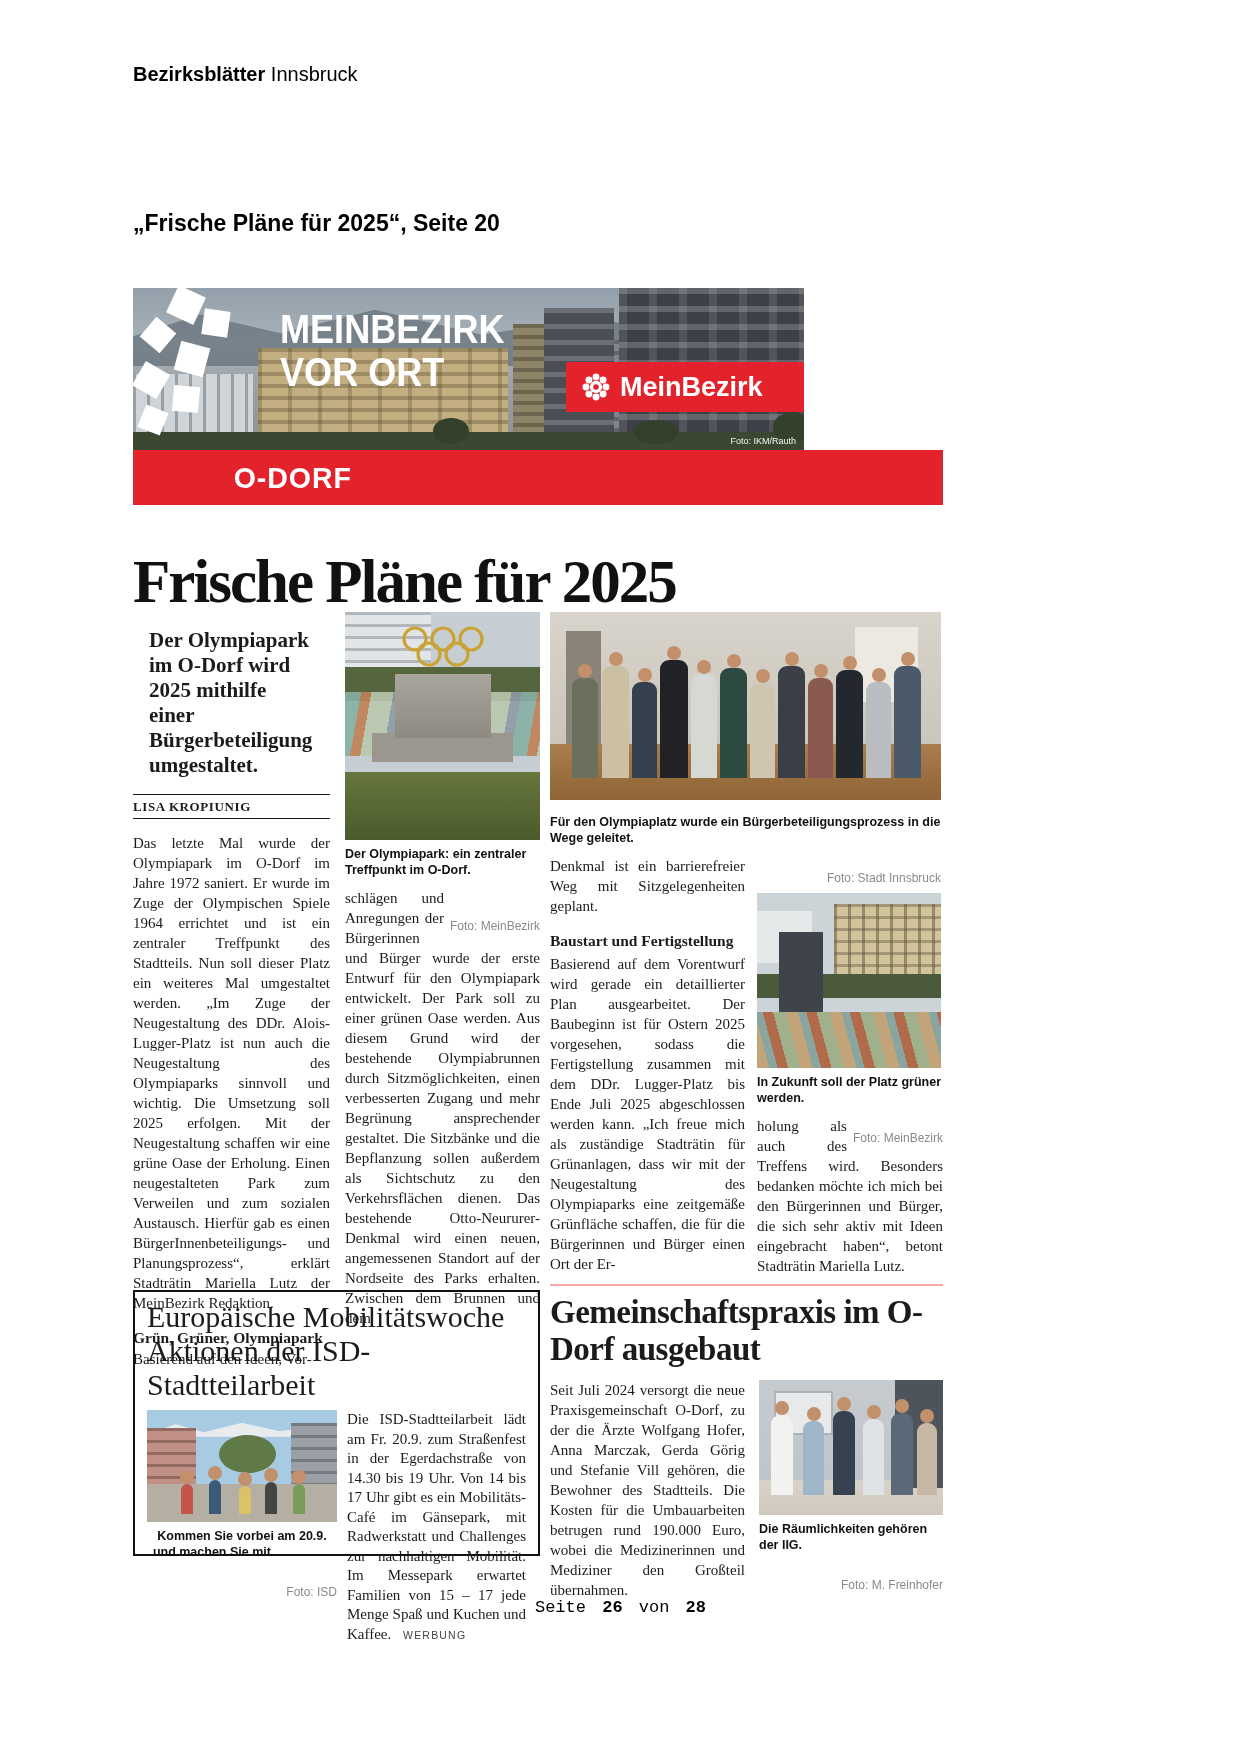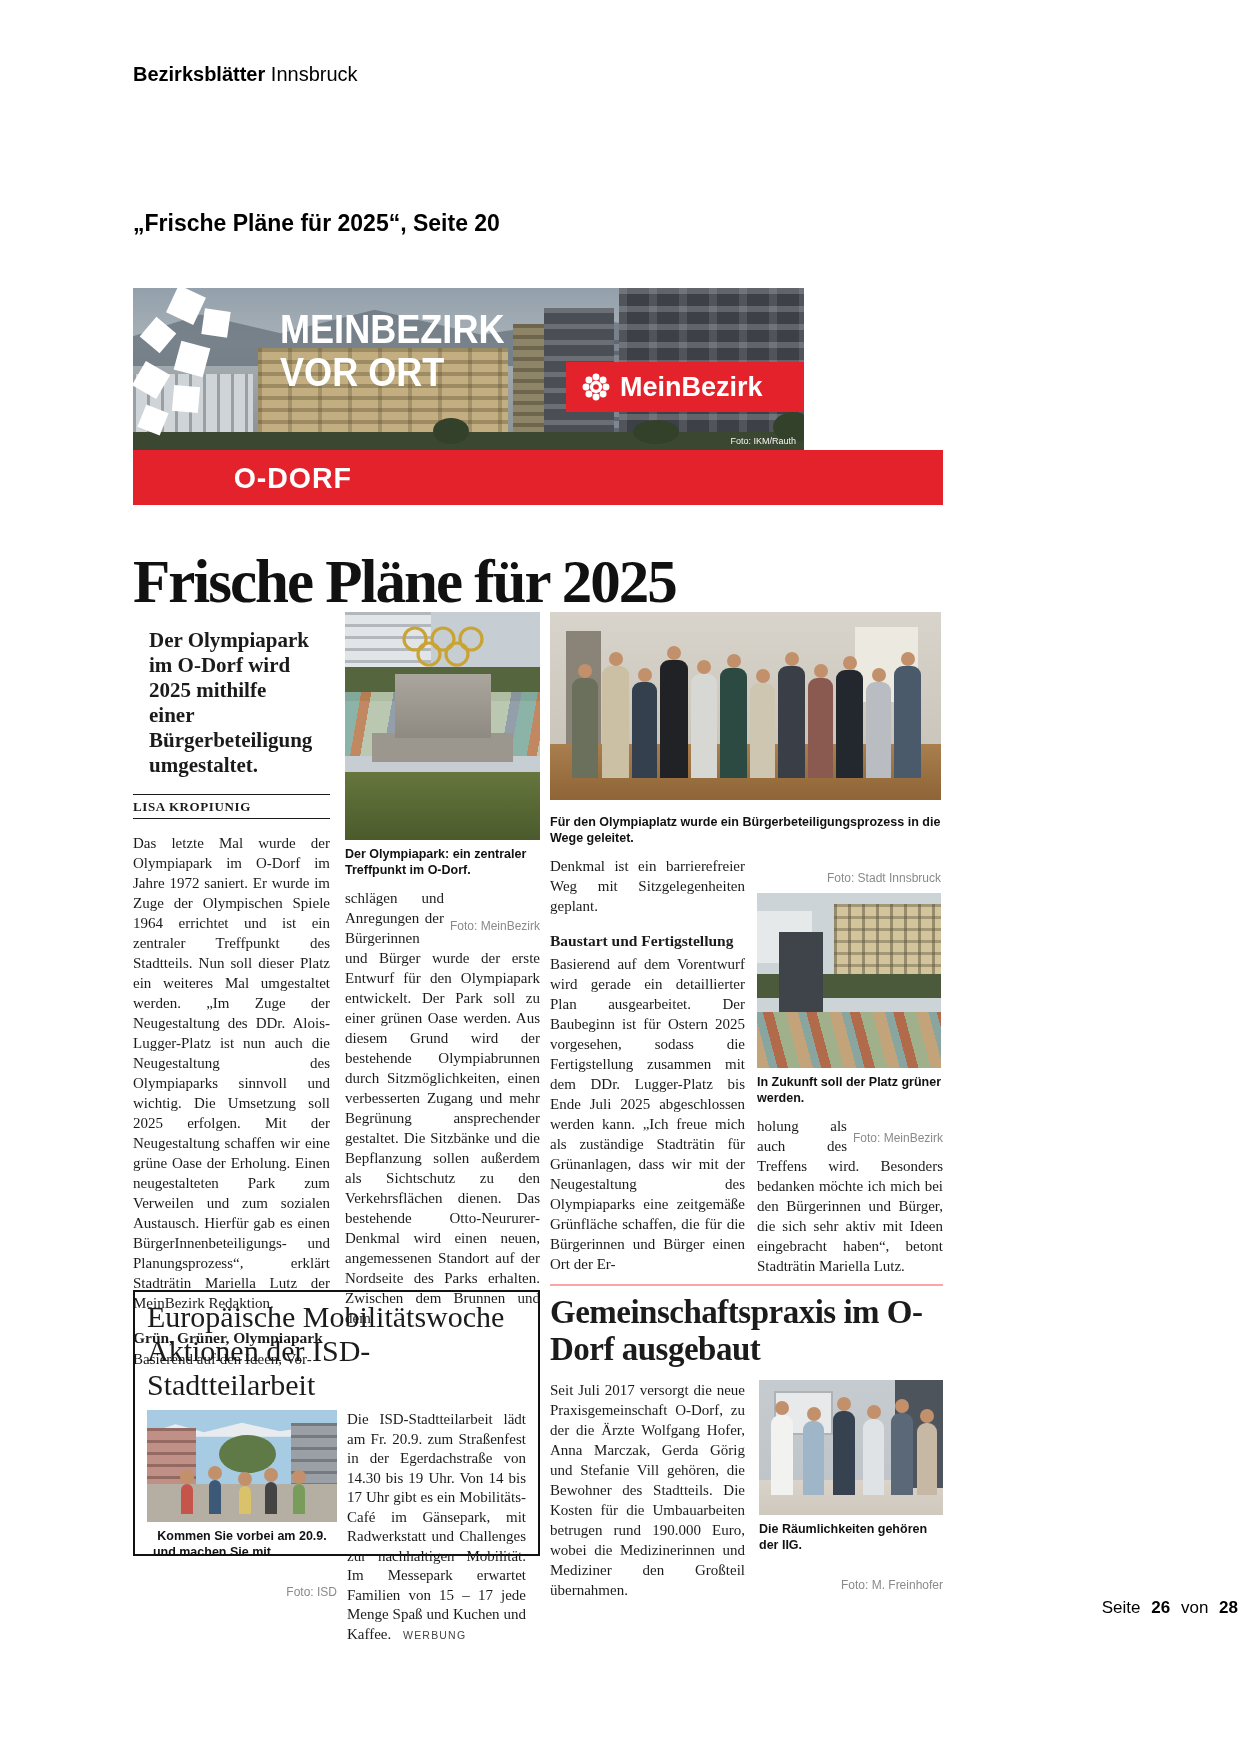--- a/index.html
+++ b/index.html
@@ -5,22 +5,22 @@
   html,body{margin:0;padding:0;background:#ffffff;}
   .sheet{position:relative;width:1241px;height:1754px;background:#fff;overflow:hidden;
          font-family:"Liberation Serif",serif;color:#1b1b1b;}
 
   
   .masthead{position:absolute;left:133px;top:63px;font-family:"Liberation Sans",sans-serif;
             font-size:20px;color:#000;}
   .masthead .b{font-weight:700;}
   .doc-title{position:absolute;left:133px;top:210px;font-family:"Liberation Sans",sans-serif;
              font-size:23px;font-weight:700;color:#000;}
-  .footer{position:absolute;left:0;right:0;top:1598px;text-align:right;
-          font-family:Liberation Sans, sans-serif;font-size:17px;color:#000;}
+  .footer{position:absolute;left:0;right:0;top:1598px;text-align:center;
+          font-family:Liberation Mono, monospace;font-size:17px;color:#000;}
   .footer span{display:inline-block;margin:0 3px;}
   .footer .num{font-weight:700;}
 
   
   .clip{position:absolute;left:133px;top:288px;width:810px;height:1290px;}
 
   
   .banner{position:absolute;left:0;top:0;width:671px;height:162px;overflow:hidden;
           background:linear-gradient(180deg,#93a0ab 0%,#a9b2b8 35%,#979c9e 70%,#8a8f90 100%);}
   .mountains{position:absolute;left:0;top:0;width:100%;height:78px;background:#5d6973;opacity:.65;
@@ -305,21 +305,21 @@
           <div class="mob-body">
             <span>Die ISD-Stadtteilarbeit lädt am Fr. 20.9. zum Straßenfest in der Egerdachstraße von 14.30 bis 19 Uhr. Von 14 bis 17 Uhr gibt es ein Mobilitäts-Café im Gänsepark, mit Radwerkstatt und Challenges zur nachhaltigen Mobilität. Im Messepark erwartet Familien von 15 – 17 jede Menge Spaß und Kuchen und Kaffee.</span>
             <span class="werbung">WERBUNG</span>
           </div>
         </div>
       </div>
 
       <div class="art-right">
         <h2 class="prax-h">Gemeinschaftspraxis im O-Dorf ausgebaut</h2>
         <div class="prax-row">
-          <p class="prax-body" style="margin:0;">Seit Juli 2017 versorgt die neue Praxisgemeinschaft O-Dorf, zu der die Ärzte Wolfgang Hofer, Anna Marczak, Gerda Görig und Stefanie Vill gehören, die Bewohner des Stadtteils. Die Kosten für die Umbauarbeiten betrugen rund 190.000 Euro, wobei die Medizinerinnen und Mediziner den Großteil übernahmen.</p>
+          <p class="prax-body" style="margin:0;">Seit Juli 2024 versorgt die neue Praxisgemeinschaft O-Dorf, zu der die Ärzte Wolfgang Hofer, Anna Marczak, Gerda Görig und Stefanie Vill gehören, die Bewohner des Stadtteils. Die Kosten für die Umbauarbeiten betrugen rund 190.000 Euro, wobei die Medizinerinnen und Mediziner den Großteil übernahmen.</p>
           <div class="prax-photowrap">
             <div class="photo photo-praxis">
               <span class="pp-board"></span>
               <span class="pp-cab"></span>
               <span class="person" style="left:12px;bottom:20px;width:22px;height:80px;background:#f2f2f0;"></span>
               <span class="person" style="left:44px;bottom:20px;width:21px;height:74px;background:#9fb6c9;"></span>
               <span class="person" style="left:74px;bottom:20px;width:22px;height:84px;background:#36424f;"></span>
               <span class="person" style="left:104px;bottom:20px;width:21px;height:76px;background:#dfe3e6;"></span>
               <span class="person" style="left:132px;bottom:20px;width:22px;height:82px;background:#5b6878;"></span>
               <span class="person" style="left:158px;bottom:20px;width:20px;height:72px;background:#c6b8a4;"></span>

